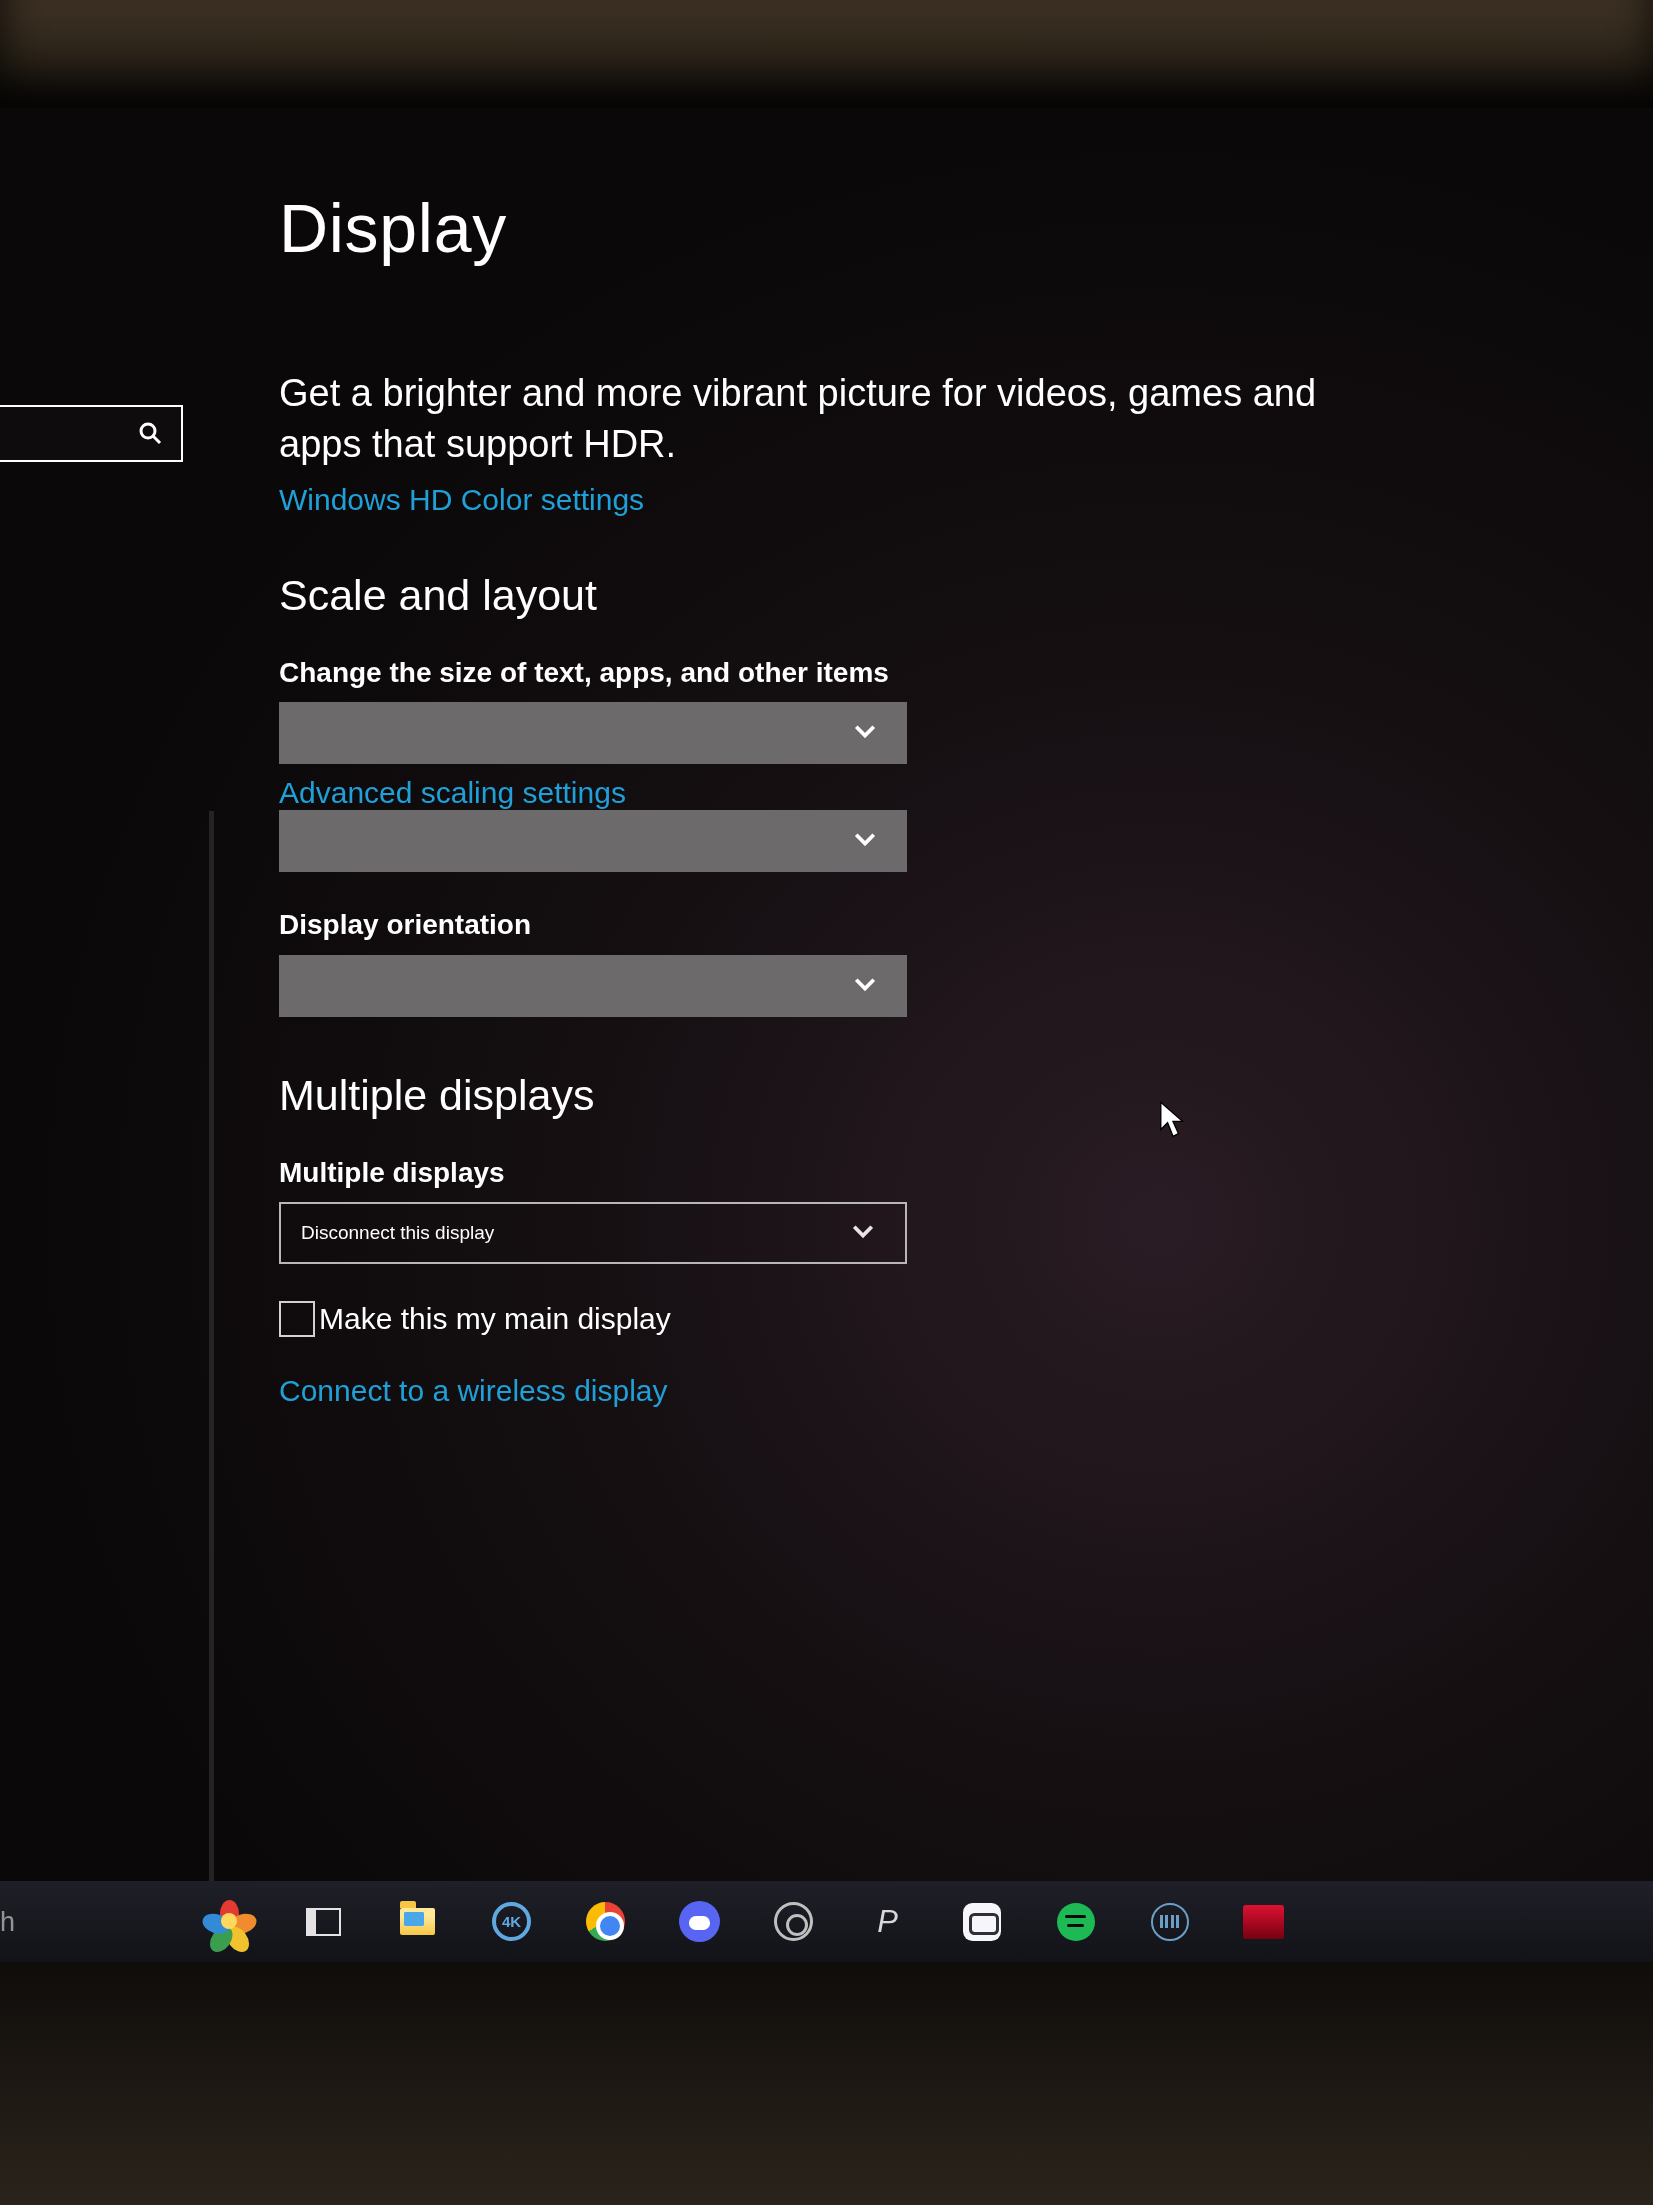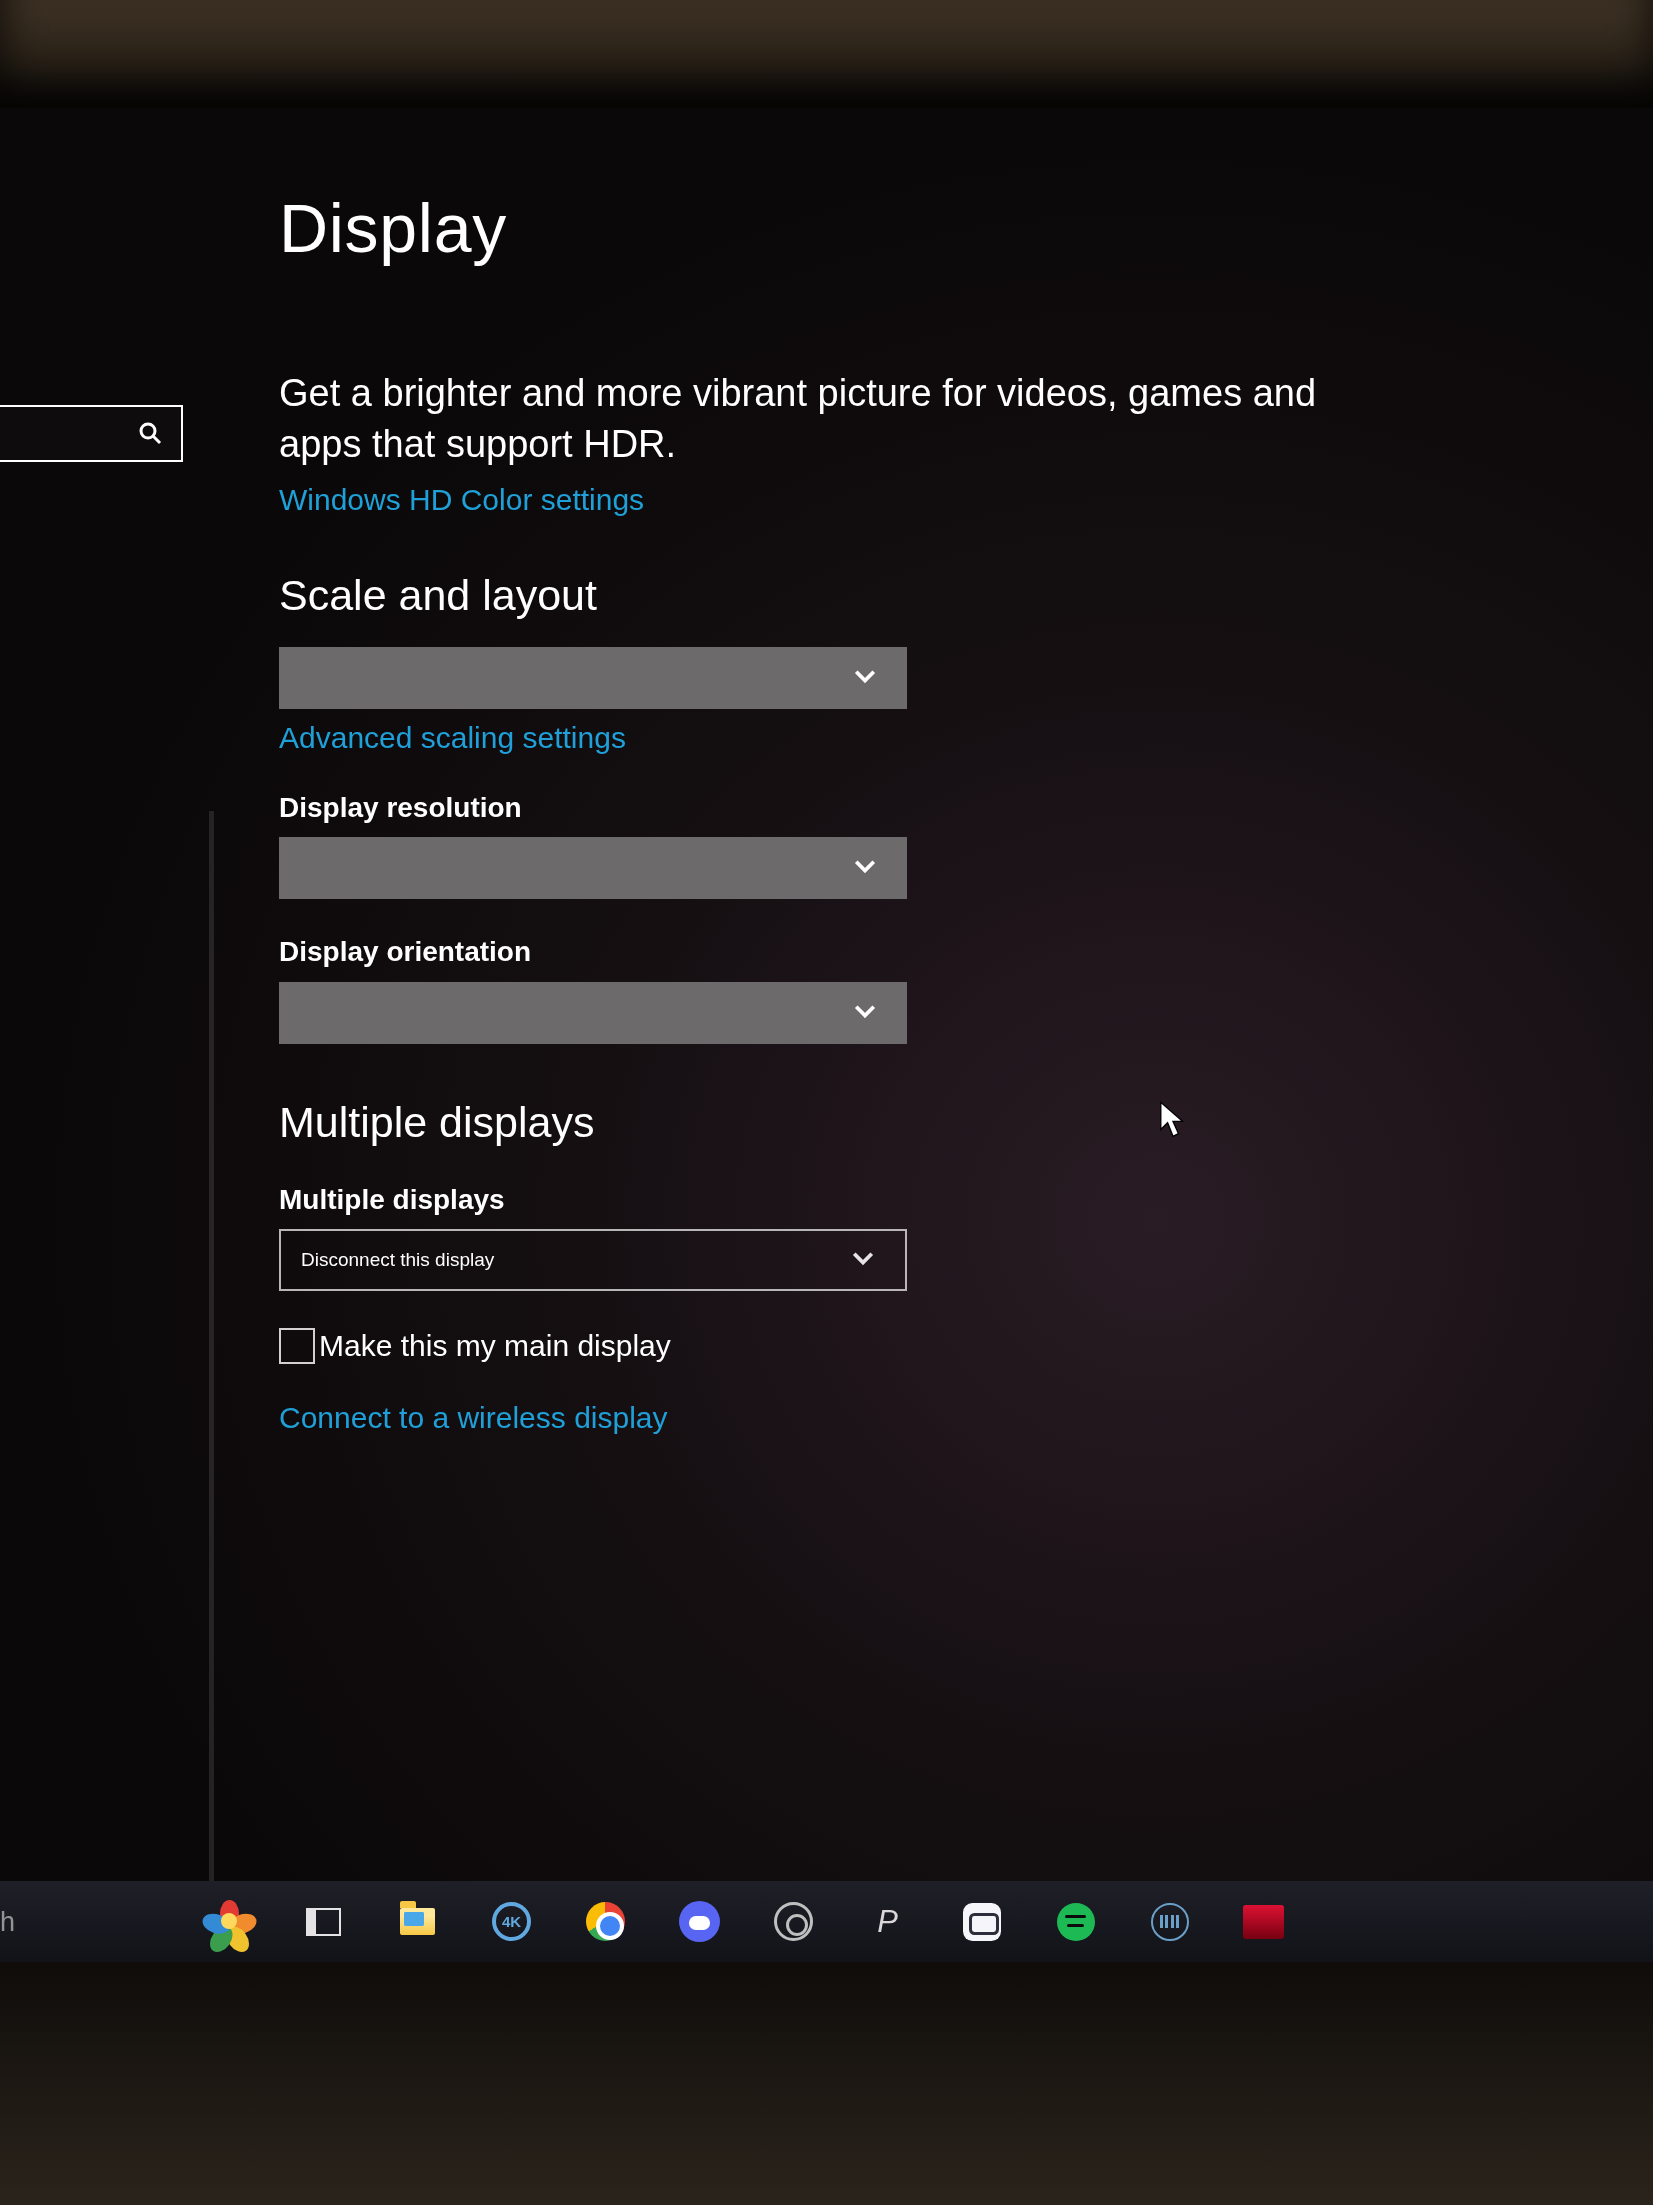--- a/index.html
+++ b/index.html
@@ -114,31 +114,31 @@
     <div class="scroll-track"></div>
 
     <div class="content">
       <h1 class="page-title">Display</h1>
 
       <p class="desc">Get a brighter and more vibrant picture for videos, games and apps that support HDR.</p>
       <a class="link" href="#">Windows HD Color settings</a>
 
       <h2 class="section">Scale and layout</h2>
 
+      <div class="fieldlabel">Change the size of text, apps, and other items</div>
       <div class="dropdown">
         <span></span>
         <span class="chevron">
           <svg viewBox="0 0 24 24">
               <polyline points="5 9 12 16 19 9"></polyline>
             </svg>
         </span>
       </div>
       <a class="link" href="#">Advanced scaling settings</a>
 
-      <div class="fieldlabel">Display resolution</div>
       <div class="dropdown">
         <span></span>
         <span class="chevron">
           <svg viewBox="0 0 24 24">
               <polyline points="5 9 12 16 19 9"></polyline>
             </svg>
         </span>
       </div>
 
       <div class="fieldlabel">Display orientation</div>

